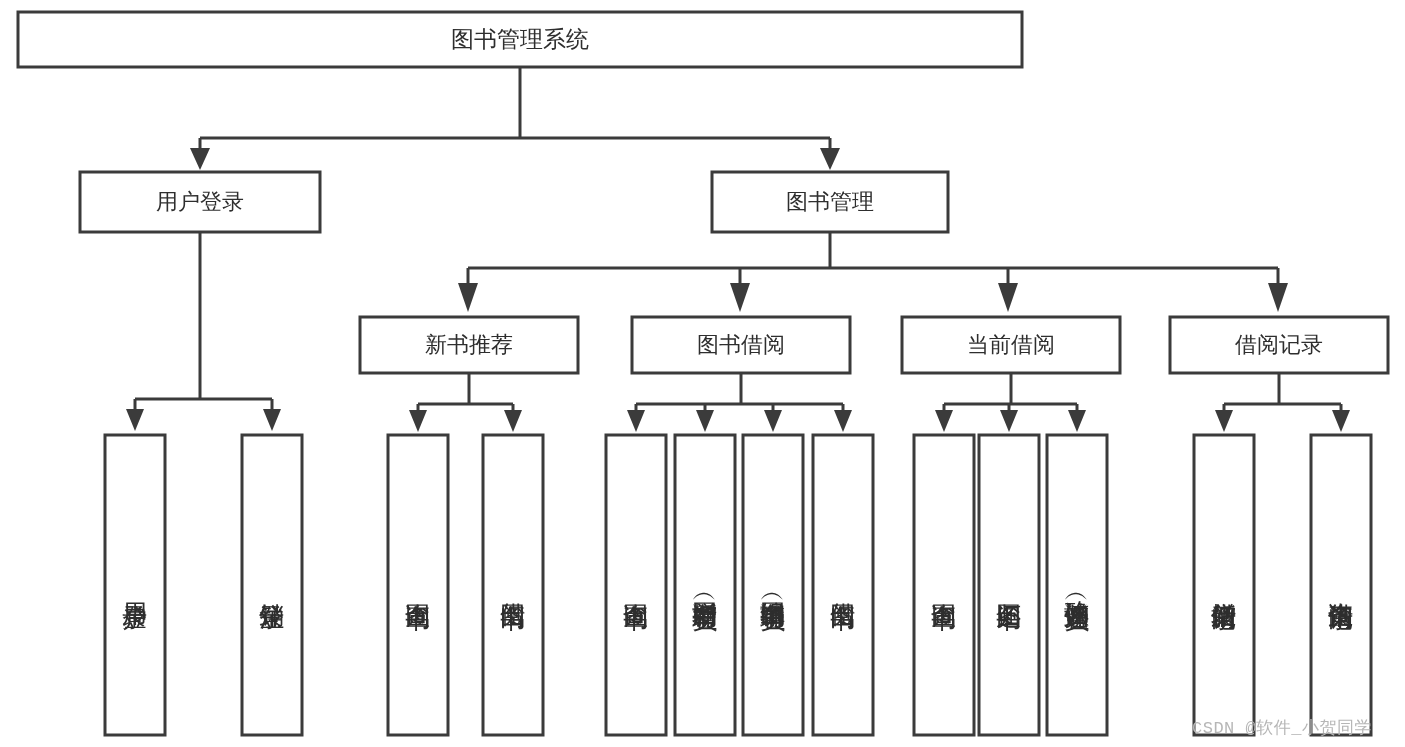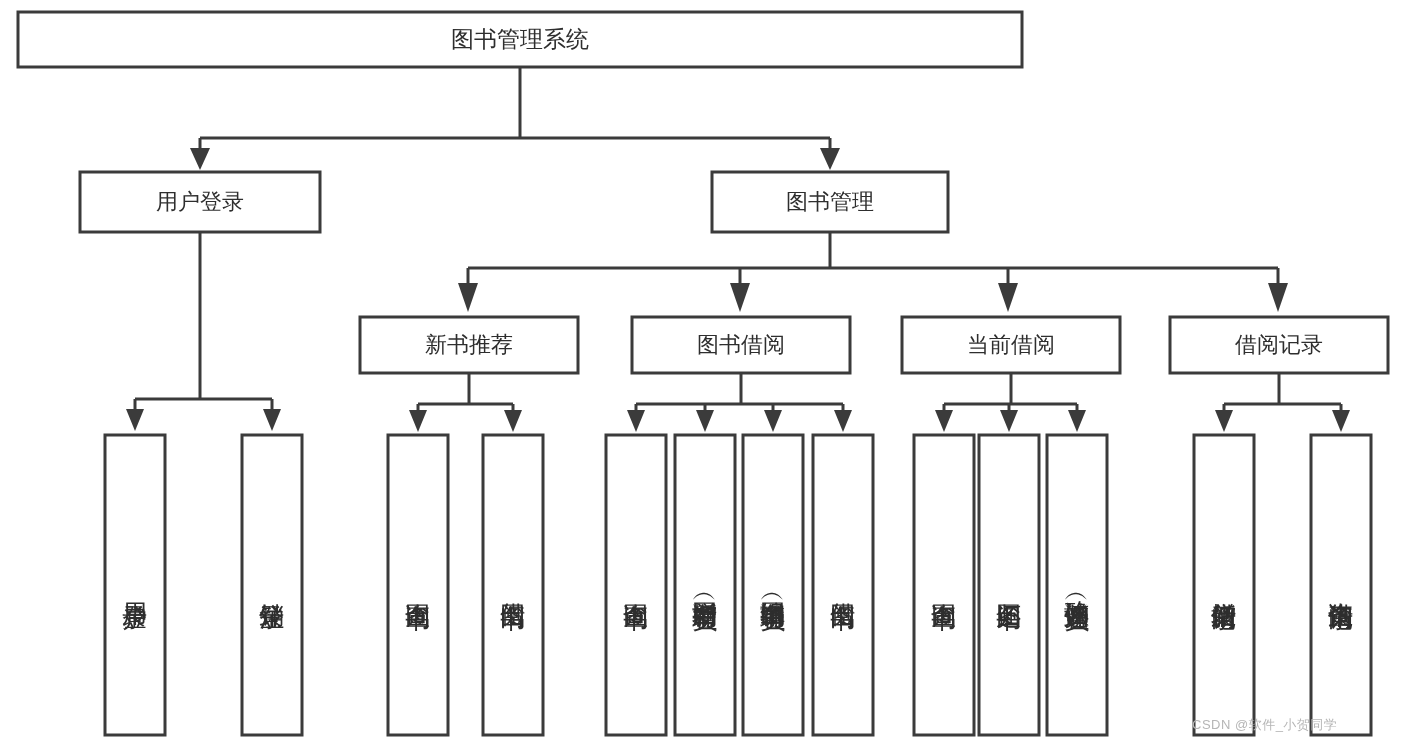--- a/index.html
+++ b/index.html
@@ -67,22 +67,22 @@
     align-items: center;
     justify-content: center;
     letter-spacing: 1px;
     white-space: nowrap;
     pointer-events: none;
   }
   .watermark {
     position: absolute;
     left: 1192px;
     top: 716px;
-    font-family: Liberation Sans, sans-serif;
-    font-size: 13px;
+    font-family: Liberation Mono, monospace;
+    font-size: 17px;
     color: #b6b6b6;
     white-space: nowrap;
     letter-spacing: 0.5px;
   }
 </style>
 </head>
 <body>
 
 <div id="diagram-root">
 

